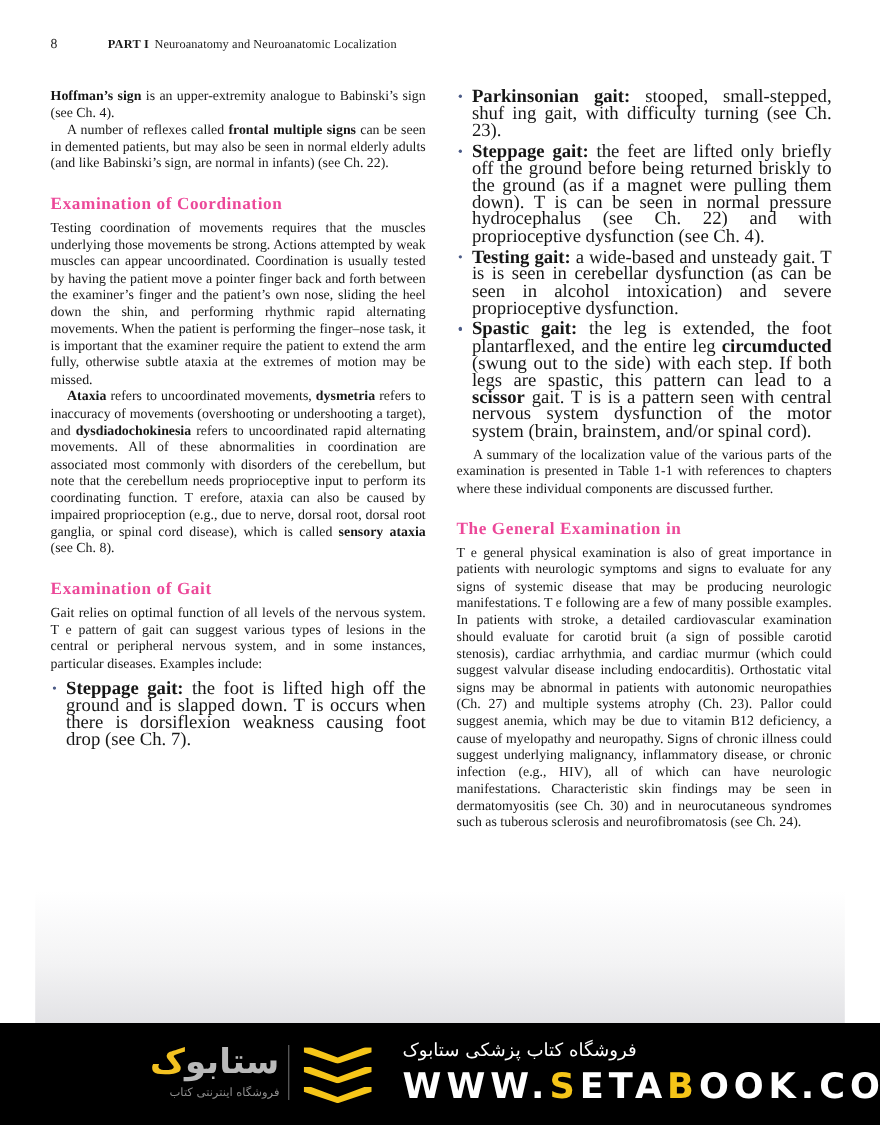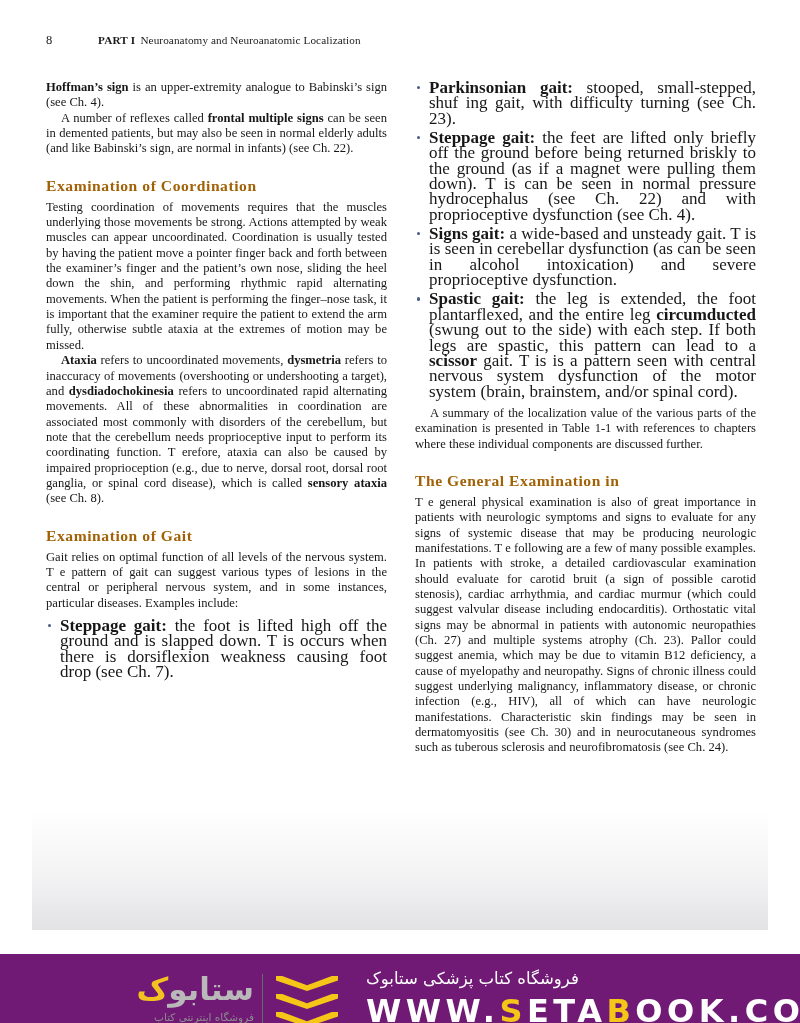--- a/index.html
+++ b/index.html
@@ -86,21 +86,21 @@
     color: #171717;
     hyphens: manual;
   }
   p.indent { text-indent: 15px; }
   p.flush  { text-indent: 0; }
 
   b, strong { font-weight: bold; }
 
   h2.sec-head {
     margin: 0;
-    color: #a16207;
+    color: #ec4899;
     font-size: 15.6px;
     line-height: 19px;
     font-weight: bold;
     letter-spacing: 0.55px;
     font-family: "Liberation Serif", "DejaVu Serif", serif;
   }
   .gap-before-head { height: 19px; }
   .gap-after-head  { height: 5px; }
   .gap-list        { height: 7px; }
 
@@ -129,22 +129,22 @@
     background: #4a5a86;
     border-radius: 50%;
   }
 
   
   .footer {
     position: absolute;
     left: 0;
     bottom: 0;
     width: 800px;
-    height: 69px;
-    background: #701a75;
+    height: 93px;
+    background: #000000;
     overflow: hidden;
   }
   .footer-inner {
     position: absolute;
     left: 0; top: 0;
     width: 800px; height: 93px;
     display: flex;
     align-items: center;
   }
 
@@ -286,21 +286,21 @@
         <li>
           <span class="dot"></span>
           <b>Parkinsonian gait:</b><span> stooped, small-stepped, shuf ing gait, with difficulty turning (see Ch. 23).</span>
         </li>
         <li>
           <span class="dot"></span>
           <b>Steppage gait:</b><span> the feet are lifted only briefly off the ground before being returned briskly to the ground (as if a magnet were pulling them down). T is can be seen in normal pressure hydrocephalus (see Ch. 22) and with proprioceptive dysfunction (see Ch. 4).</span>
         </li>
         <li>
           <span class="dot"></span>
-          <b>Signs gait:</b><span> a wide-based and unsteady gait. T is is seen in cerebellar dysfunction (as can be seen in alcohol intoxication) and severe proprioceptive dysfunction.</span>
+          <b>Testing gait:</b><span> a wide-based and unsteady gait. T is is seen in cerebellar dysfunction (as can be seen in alcohol intoxication) and severe proprioceptive dysfunction.</span>
         </li>
         <li>
           <span class="dot"></span>
           <b>Spastic gait:</b><span> the leg is extended, the foot plantarflexed, and the entire leg </span><b>circumducted</b><span> (swung out to the side) with each step. If both legs are spastic, this pattern can lead to a </span><b>scissor</b><span> gait. T is is a pattern seen with central nervous system dysfunction of the motor system (brain, brainstem, and/or spinal cord).</span>
         </li>
       </ul>
 
       <div class="gap-list"></div>
       <p class="indent">A summary of the localization value of the various parts of the examination is presented in Table 1-1 with references to chapters where these individual components are discussed further.</p>
 

